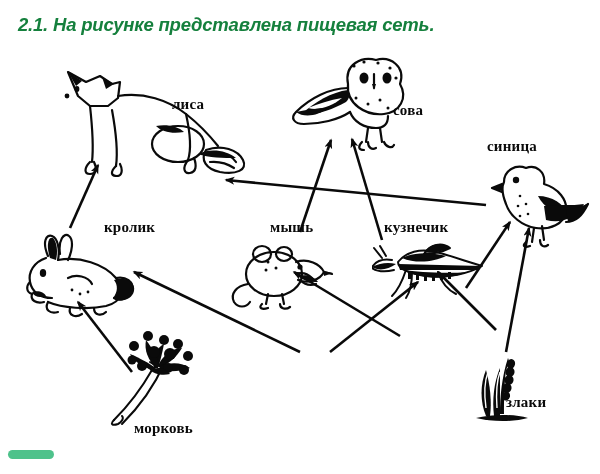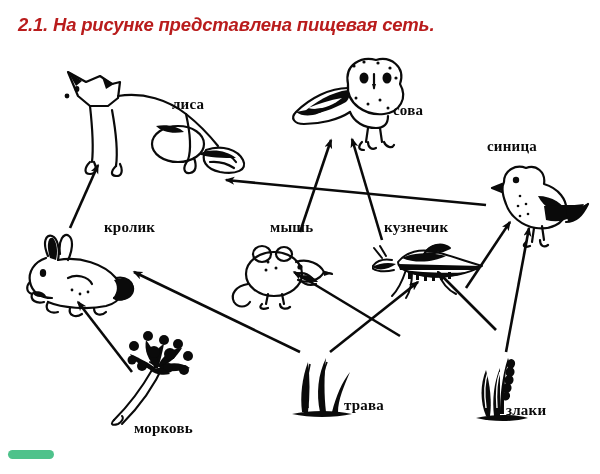--- a/index.html
+++ b/index.html
@@ -16,21 +16,21 @@
   }
 
   #page-title {
     position: absolute;
     left: 18px;
     top: 14px;
     font-family: "Liberation Sans", sans-serif;
     font-weight: bold;
     font-style: italic;
     font-size: 18.5px;
-    color: #b91c1c;
+    color: #15803d;
     letter-spacing: -0.2px;
     white-space: nowrap;
   }
 
   .diagram-stage {
     position: absolute;
     left: 0;
     top: 0;
     width: 600px;
     height: 474px;
@@ -290,52 +290,37 @@
         <rect x="44" y="32" width="3" height="8"></rect>
         <rect x="52" y="33" width="3" height="8"></rect>
         <rect x="60" y="33" width="3" height="8"></rect>
         <rect x="68" y="33" width="3" height="7"></rect>
         <rect x="76" y="32" width="3" height="7"></rect>
       </g>
     </svg>
     <div class="node-label" style="left:12px;top:-21px;">кузнечик</div>
   </div>
 
-  <div class="node" style="left:292px;top:356px;width:110px;height:66px;">
-    <svg class="node-art" width="110" height="66" viewBox="0 0 110 66">
-      <g fill="#0a0a0a">
-        <path d="M10,56 C8,40 10,22 16,6 C18,22 18,40 16,56 Z"></path>
-        <path d="M28,56 C24,38 26,18 34,2 C32,20 32,40 34,56 Z"></path>
-        <path d="M40,56 C44,40 50,26 58,16 C52,30 46,44 46,56 Z"></path>
-        <path d="M0,58 C18,54 42,54 60,58 C42,62 18,62 0,58 Z"></path>
-      </g>
-      <g fill="none" stroke="#0a0a0a" stroke-width="1.6">
-        <path d="M16,52 C14,36 15,20 18,8"></path>
-        <path d="M32,52 C29,36 30,18 35,6"></path>
-      </g>
-    </svg>
-    <div class="node-label" style="left:52px;top:41px;">трава</div>
-  </div>
 
   <div class="node" style="left:470px;top:356px;width:110px;height:70px;">
     <svg class="node-art" width="110" height="70" viewBox="0 0 110 70">
       <g fill="#0a0a0a">
         <path d="M16,60 C10,46 10,28 16,14 C20,28 22,46 20,60 Z"></path>
         <path d="M24,60 C22,44 24,26 30,12 C30,28 30,46 30,60 Z"></path>
         <path d="M30,58 C30,40 32,20 38,2 C40,6 38,10 36,14 C34,30 34,46 34,58 Z"></path>
         <ellipse cx="41" cy="8" rx="4" ry="5" transform="rotate(15 41 8)"></ellipse>
         <ellipse cx="40" cy="16" rx="4.5" ry="5" transform="rotate(15 40 16)"></ellipse>
         <ellipse cx="39" cy="24" rx="4.5" ry="5" transform="rotate(15 39 24)"></ellipse>
         <ellipse cx="37" cy="32" rx="4.5" ry="5" transform="rotate(15 37 32)"></ellipse>
         <ellipse cx="36" cy="40" rx="4" ry="4.6" transform="rotate(15 36 40)"></ellipse>
         <path d="M6,62 C22,58 44,58 58,62 C44,66 22,66 6,62 Z"></path>
       </g>
       <g fill="none" stroke="#ffffff" stroke-width="1.4">
         <path d="M16,52 C14,38 15,24 18,16"></path>
         <path d="M27,52 C26,38 27,24 30,16"></path>
       </g>
     </svg>
-    <div class="node-label" style="left:36px;top:38px;margin-top:8px;">злаки</div>
+    <div class="node-label" style="left:36px;top:38px;">злаки</div>
   </div>
 
 </div>
 
 <div id="green-mark"></div>
 
 </body></html>

